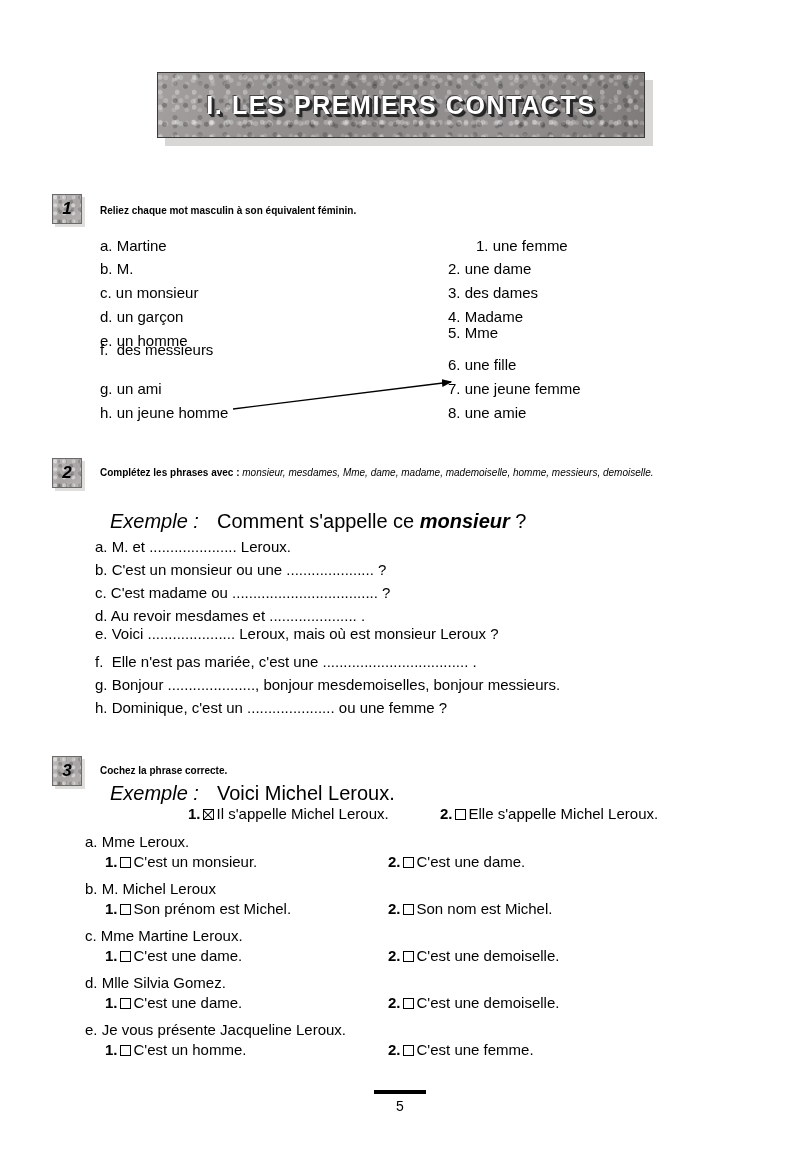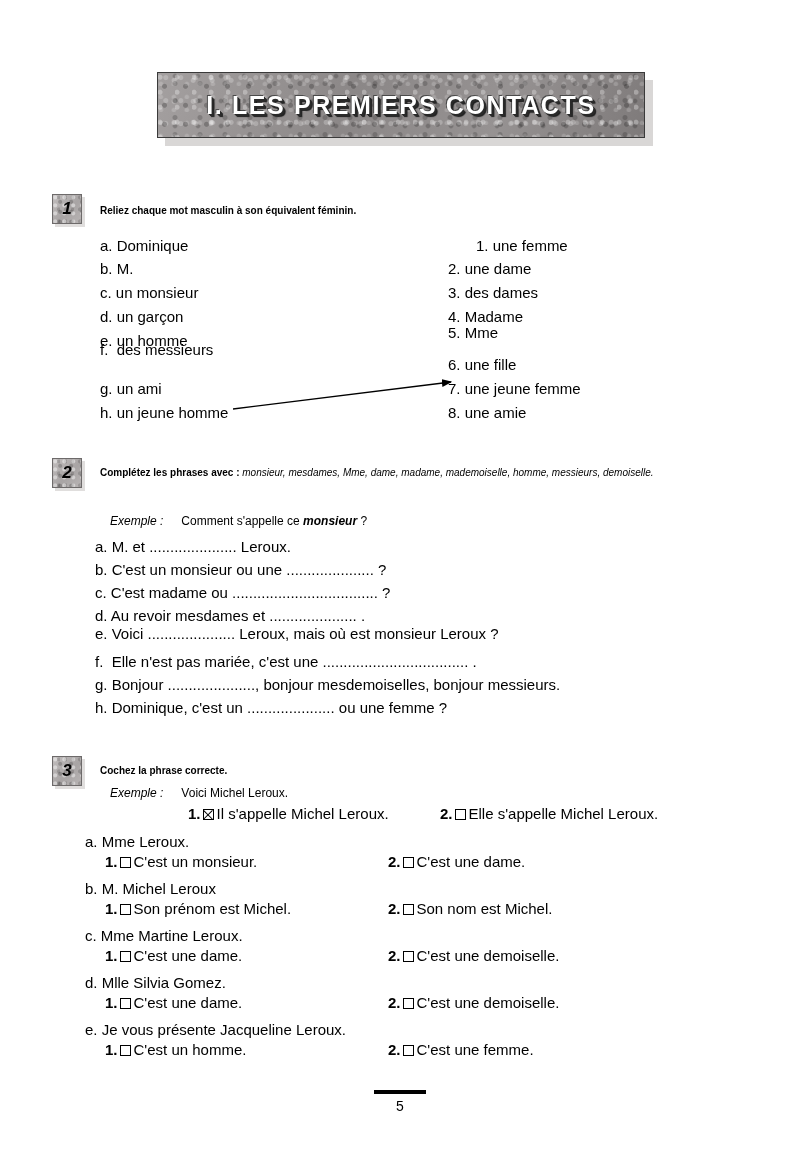--- a/index.html
+++ b/index.html
@@ -98,21 +98,21 @@
     font-weight: bold;
     line-height: 26px;
   }
   .ex-instruction .wordlist {
     font-weight: normal;
     font-style: italic;
   }
 
   .ex-example {
     position: absolute;
-    font-size: 12px;
+    font-size: 20px;
     line-height: 23px;
   }
   .ex-example .lbl { font-style: italic; }
   .ex-example .answer { font-weight: bold; font-style: italic; }
 
   .item {
     position: absolute;
     font-size: 15px;
     line-height: 23px;
     white-space: pre;
@@ -184,21 +184,21 @@
   <div id="banner-shadow"></div>
   <div id="banner">
     <div id="banner-title">I. LES  PREMIERS  CONTACTS</div>
   </div>
 </div>
 
 <div class="exercise">
   <div class="ex-badge" style="left:52px; top:194px;">1</div>
   <div class="ex-instruction" style="left:100px; top:198px;">Reliez chaque mot masculin à son équivalent féminin.</div>
 
-  <div class="item col-left" style="top:234px;">a. Dominique</div>
+  <div class="item col-left" style="top:234px;">a. Martine</div>
   <div class="item col-left" style="top:257px;">b. M.</div>
   <div class="item col-left" style="top:281px;">c. un monsieur</div>
   <div class="item col-left" style="top:305px;">d. un garçon</div>
   <div class="item col-left" style="top:329px;">e. un homme</div>
   <div class="item col-left" style="top:338px;">f.  des messieurs</div>
   <div class="item col-left" style="top:377px;">g. un ami</div>
   <div class="item col-left" style="top:401px;">h. un jeune homme</div>
 
   <div class="item col-right" style="top:234px;margin-left:28px;">1. une femme</div>
   <div class="item col-right" style="top:257px;">2. une dame</div>

